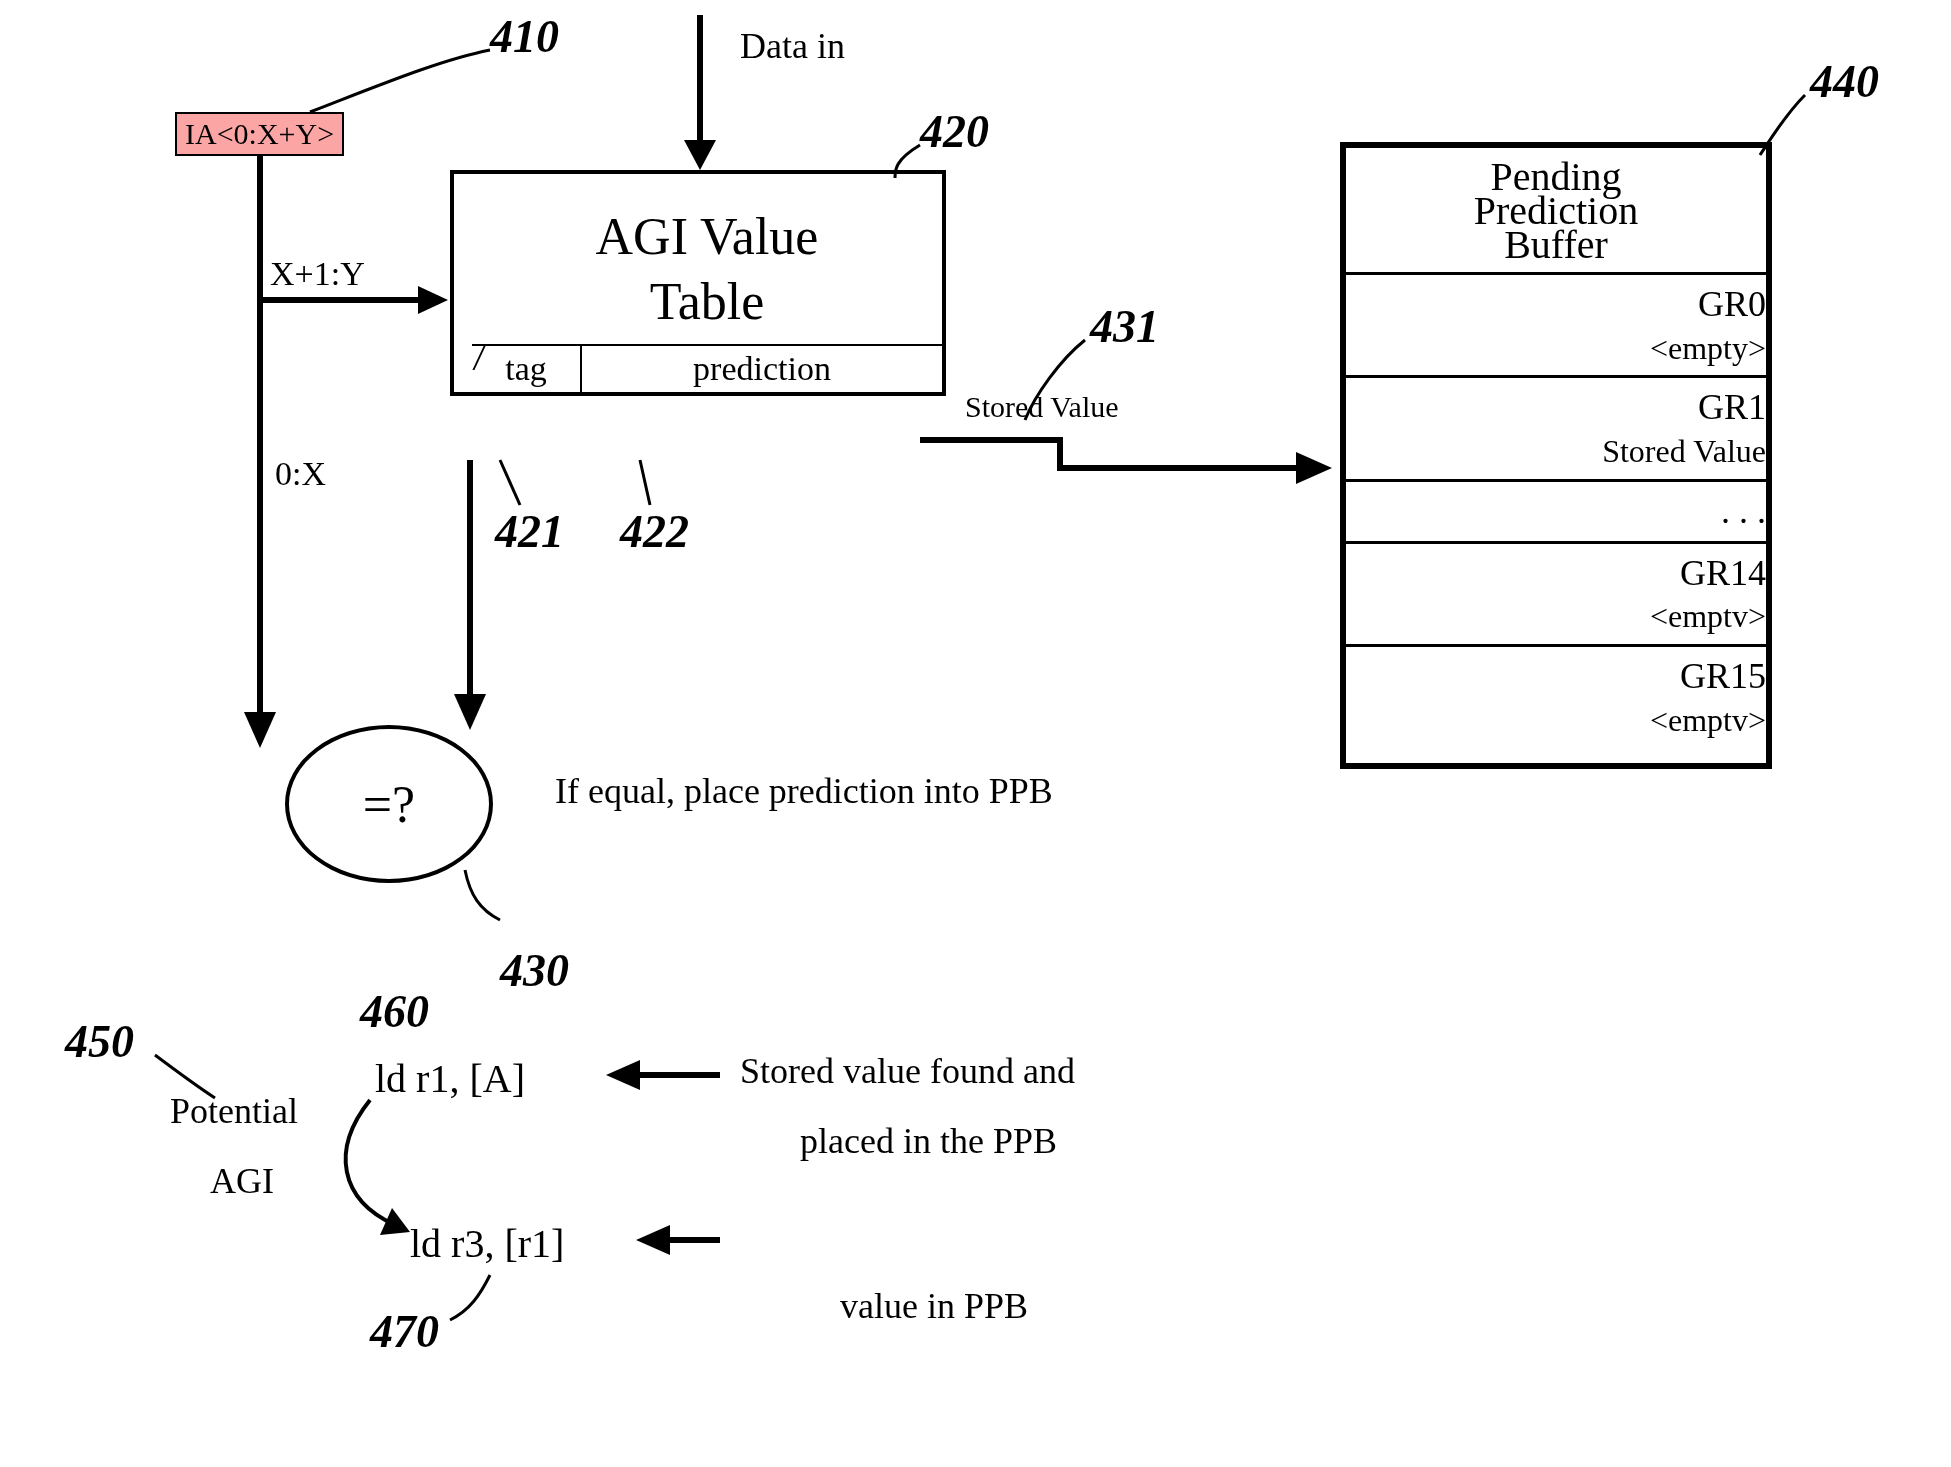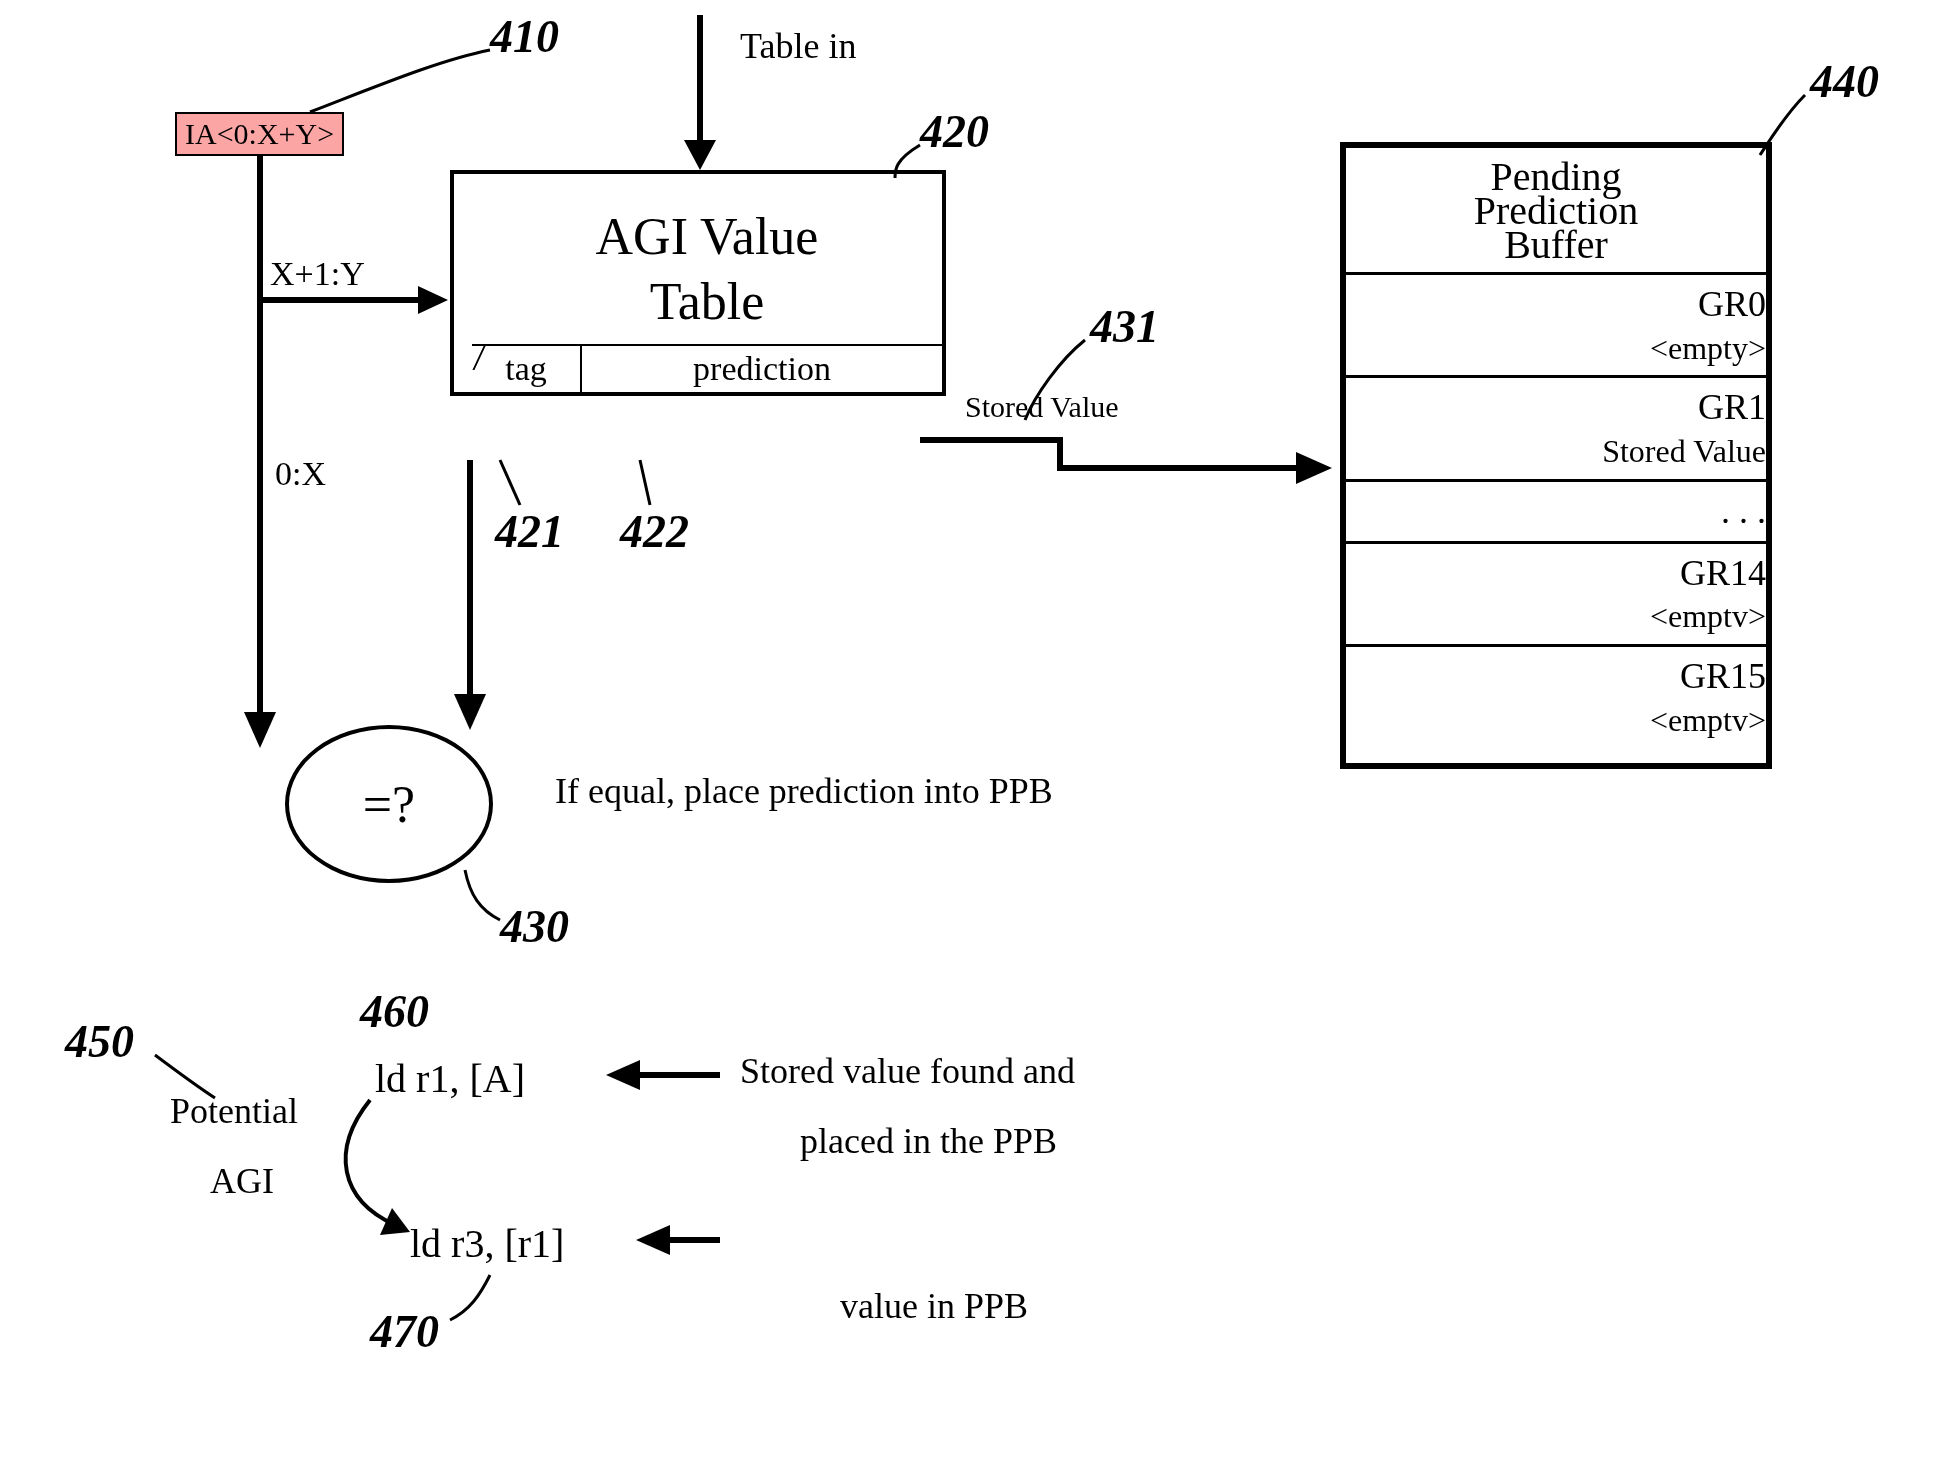--- a/index.html
+++ b/index.html
@@ -118,21 +118,21 @@
 </head>
 <body>
 
 <div class="canvas">
 
   <div class="abs refnum" style="left:490px; top:10px;">410</div>
   <svg class="conn" style="left:0;top:0" width="1951" height="1467">
     <path class="stroke thin" d="M490,50 C440,60 380,85 310,112"></path>
   </svg>
 
-  <div class="abs lbl-36" style="left:740px; top:25px;">Table in</div>
+  <div class="abs lbl-36" style="left:740px; top:25px;">Data in</div>
   <svg class="conn" style="left:0;top:0" width="1951" height="1467">
     <line class="stroke thick" x1="700" y1="15" x2="700" y2="148"></line>
     <polygon class="head" points="700,170 684,140 716,140"></polygon>
   </svg>
 
   <div class="abs ia-box" style="left:175px; top:112px;">
     <span>IA&lt;0:X+Y&gt;</span>
   </div>
 
   <svg class="conn" style="left:0;top:0" width="1951" height="1467">
@@ -190,21 +190,21 @@
 
   <div class="abs refnum" style="left:1090px; top:300px;">431</div>
   <svg class="conn" style="left:0;top:0" width="1951" height="1467">
     <path class="stroke thin" d="M1085,340 C1060,360 1035,395 1025,420"></path>
   </svg>
 
   <div class="abs cmp" style="left:285px; top:725px;">
     <span>=?</span>
   </div>
 
-  <div class="abs refnum" style="left:500px; top:900px;">430</div>
+  <div class="abs refnum" style="left:500px; top:944px;">430</div>
   <svg class="conn" style="left:0;top:0" width="1951" height="1467">
     <path class="stroke thin" d="M500,920 C480,910 470,895 465,870"></path>
   </svg>
 
   <div class="abs lbl-36" style="left:555px; top:770px;">If equal, place prediction into PPB</div>
 
   <div class="abs ppb" style="left:1340px; top:142px;">
     <div class="ppb-title">
       <span>Pending</span><br>
       <span>Prediction</span><br>

